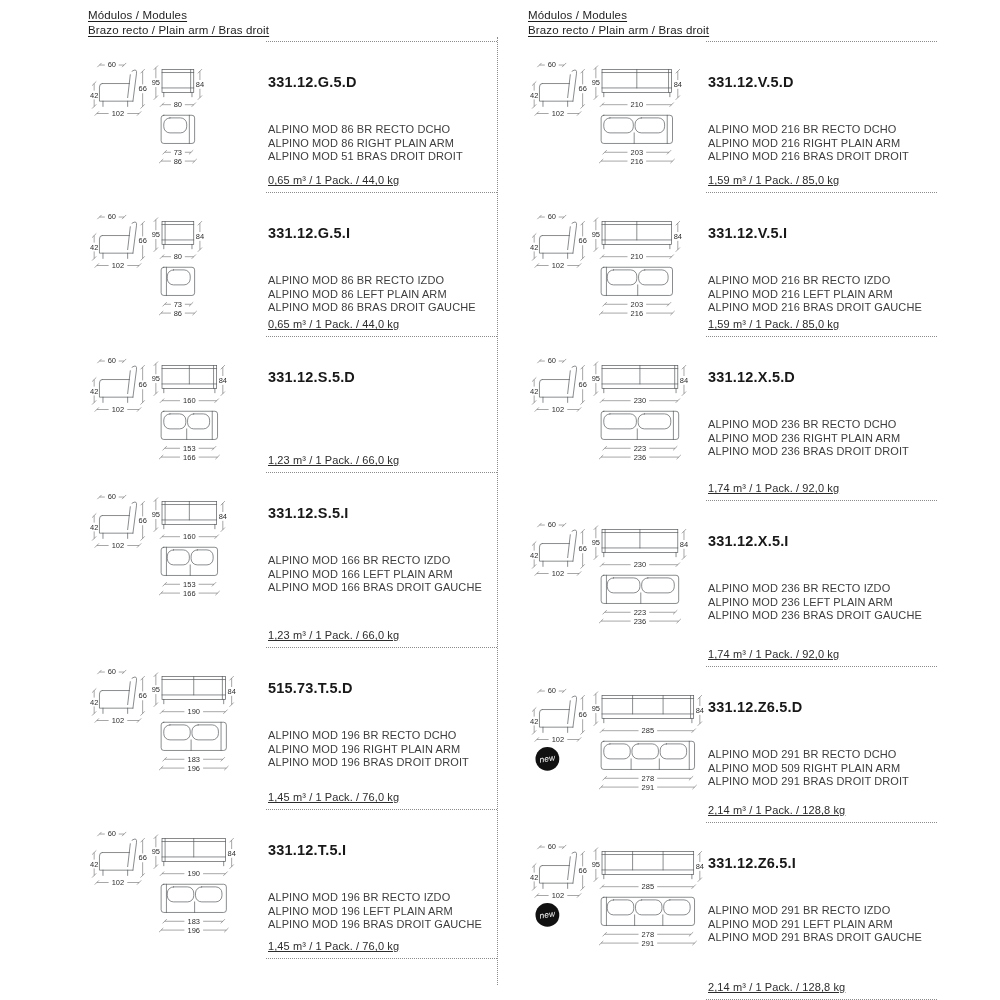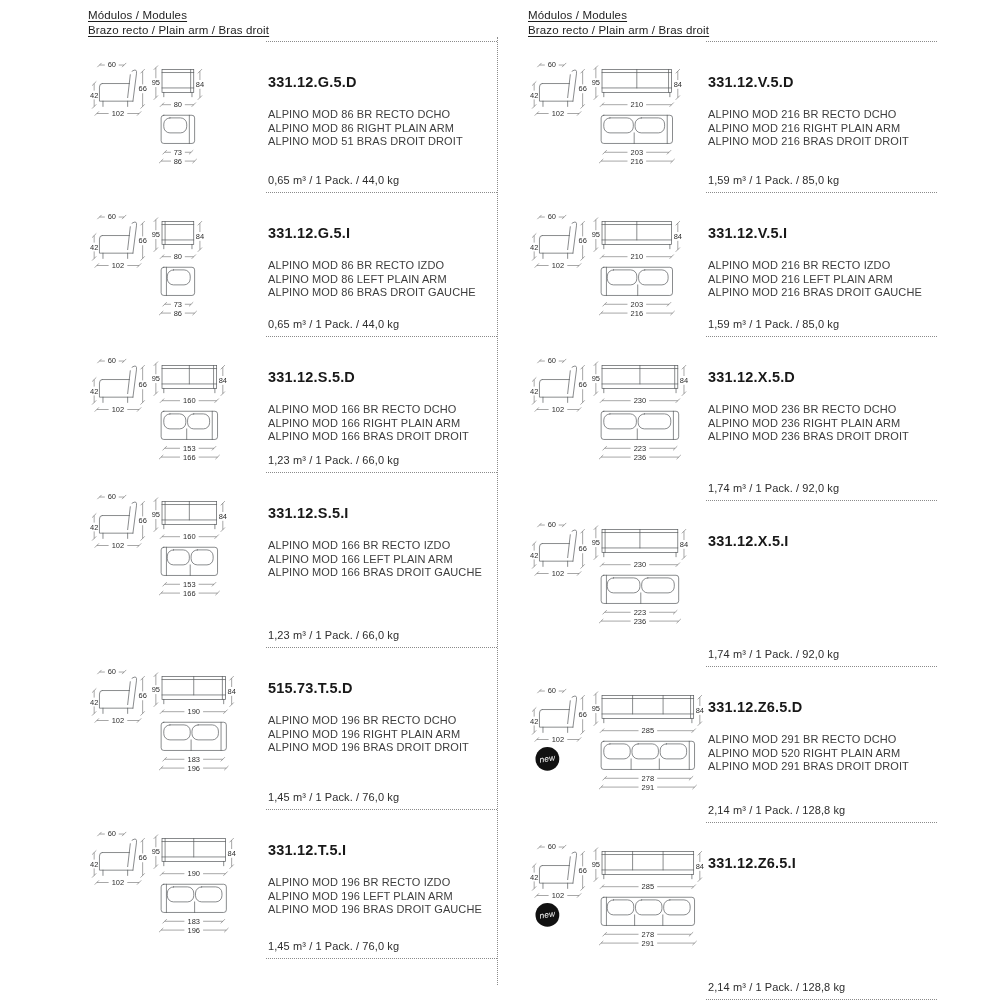--- a/index.html
+++ b/index.html
@@ -13,23 +13,23 @@
   #col-0{left:88px;}
   #col-1{left:528px;}
   .hdr{font-size:11.5px;line-height:15px;color:#1e1e1e;}
   .hline{text-decoration:underline;text-underline-offset:2px;letter-spacing:.15px;}
   .rows{margin-top:3px;}
   .row{display:flex;position:relative;}
   .draw{width:178px;padding-top:16px;box-sizing:border-box;}
   .info{flex:1;position:relative;border-bottom:1px dotted #8b8b8b;padding:0 2px;box-sizing:border-box;}
   .row:first-child .info{border-top:1px dotted #8b8b8b;}
   .code{margin-top:32px;font-size:14.5px;font-weight:bold;color:#181818;letter-spacing:.2px;}
-  .desc{margin-top:18px;}
+  .desc{margin-top:33px;}
   .dline{font-size:11px;line-height:13.5px;color:#3d3d3d;letter-spacing:.1px;white-space:nowrap;}
-  .pack{position:absolute;bottom:6px;left:2px;font-size:11px;color:#2c2c2c;letter-spacing:.1px;}
+  .pack{position:absolute;bottom:6px;left:2px;font-size:11px;color:#2c2c2c;letter-spacing:.1px;text-decoration:underline;}
   .vdivider{position:absolute;left:497px;top:37px;height:948px;border-left:1px dotted #8b8b8b;}
   svg text{font-family:"Liberation Sans",sans-serif;font-size:8.5px;fill:#2e2e2e;text-anchor:middle;}
   svg .st{stroke:#585b5e;stroke-width:.8;fill:none;stroke-linecap:round;}
   svg .dm{stroke:#6f6f6f;stroke-width:.7;fill:none;}
   svg .bt{fill:#ffffff;font-size:9.5px;font-style:italic;letter-spacing:.2px;}
 </style>
 </head>
 <body>
 
 <div class="page">
@@ -240,25 +240,20 @@
               <line class="dm" x1="140.6" y1="110.4" x2="145.4" y2="105.6"></line>
               <text x="115" y="110.8">153</text>
               <line class="dm" x1="83" y1="118" x2="104.4" y2="118"></line>
               <line class="dm" x1="125.6" y1="118" x2="147" y2="118"></line>
               <line class="dm" x1="80.6" y1="120.4" x2="85.4" y2="115.6"></line>
               <line class="dm" x1="144.6" y1="120.4" x2="149.4" y2="115.6"></line>
               <text x="115" y="120.8">166</text>
             </svg></div>
     <div class="info">
       <div class="code">331.12.S.5.D</div>
-      <div class="desc">
-        <div class="dline">ALPINO MOD 166 BR RECTO DCHO</div>
-        <div class="dline">ALPINO MOD 166 RIGHT PLAIN ARM</div>
-        <div class="dline">ALPINO MOD 166 BRAS DROIT DROIT</div>
-      </div>
       <div class="pack">1,23 m³ / 1 Pack. / 66,0 kg</div>
     </div>
   </div>
         <div class="row" style="height: 175px;">
     <div class="draw"><svg viewBox="0 0 202 128" width="178" height="113" xmlns="http://www.w3.org/2000/svg">
               <path class="st" d="M50,16 q6,-4 5,3 l-4,31"></path>
               <path class="st" d="M48,20 l-3,26"></path>
               <path class="st" d="M16,30 h31"></path>
               <path class="st" d="M16,30 q-3,0 -3,4 v16 h38"></path>
               <path class="st" d="M17,50 v6 M45,50 v6"></path>
@@ -766,20 +761,25 @@
               <line class="dm" x1="164.6" y1="110.4" x2="169.4" y2="105.6"></line>
               <text x="127" y="110.8">223</text>
               <line class="dm" x1="83" y1="118" x2="116.4" y2="118"></line>
               <line class="dm" x1="137.6" y1="118" x2="171" y2="118"></line>
               <line class="dm" x1="80.6" y1="120.4" x2="85.4" y2="115.6"></line>
               <line class="dm" x1="168.6" y1="120.4" x2="173.4" y2="115.6"></line>
               <text x="127" y="120.8">236</text>
             </svg></div>
     <div class="info">
       <div class="code">331.12.X.5.I</div>
+      <div class="desc">
+        <div class="dline">ALPINO MOD 236 BR RECTO IZDO</div>
+        <div class="dline">ALPINO MOD 236 LEFT PLAIN ARM</div>
+        <div class="dline">ALPINO MOD 236 BRAS DROIT GAUCHE</div>
+      </div>
       <div class="pack">1,74 m³ / 1 Pack. / 92,0 kg</div>
     </div>
   </div>
         <div class="row" style="height: 156px;">
     <div class="draw"><svg viewBox="0 0 202 128" width="178" height="113" xmlns="http://www.w3.org/2000/svg">
               <path class="st" d="M50,16 q6,-4 5,3 l-4,31"></path>
               <path class="st" d="M48,20 l-3,26"></path>
               <path class="st" d="M16,30 h31"></path>
               <path class="st" d="M16,30 q-3,0 -3,4 v16 h38"></path>
               <path class="st" d="M17,50 v6 M45,50 v6"></path>
@@ -844,21 +844,21 @@
               <text x="136" y="120.8">291</text>
               <g>
                 <circle cx="22" cy="86" r="13.5" fill="#111111"></circle>
                 <text class="bt" x="22" y="89" transform="rotate(-10 22 86)">new</text>
               </g>
             </svg></div>
     <div class="info">
       <div class="code">331.12.Z6.5.D</div>
       <div class="desc">
         <div class="dline">ALPINO MOD 291 BR RECTO DCHO</div>
-        <div class="dline">ALPINO MOD 520 RIGHT PLAIN ARM</div>
+        <div class="dline">ALPINO MOD 509 RIGHT PLAIN ARM</div>
         <div class="dline">ALPINO MOD 291 BRAS DROIT DROIT</div>
       </div>
       <div class="pack">2,14 m³ / 1 Pack. / 128,8 kg</div>
     </div>
   </div>
         <div class="row" style="height: 177px;">
     <div class="draw"><svg viewBox="0 0 202 128" width="178" height="113" xmlns="http://www.w3.org/2000/svg">
               <path class="st" d="M50,16 q6,-4 5,3 l-4,31"></path>
               <path class="st" d="M48,20 l-3,26"></path>
               <path class="st" d="M16,30 h31"></path>
@@ -923,19 +923,24 @@
               <line class="dm" x1="80.6" y1="120.4" x2="85.4" y2="115.6"></line>
               <line class="dm" x1="186.6" y1="120.4" x2="191.4" y2="115.6"></line>
               <text x="136" y="120.8">291</text>
               <g>
                 <circle cx="22" cy="86" r="13.5" fill="#111111"></circle>
                 <text class="bt" x="22" y="89" transform="rotate(-10 22 86)">new</text>
               </g>
             </svg></div>
     <div class="info">
       <div class="code">331.12.Z6.5.I</div>
+      <div class="desc">
+        <div class="dline">ALPINO MOD 291 BR RECTO IZDO</div>
+        <div class="dline">ALPINO MOD 291 LEFT PLAIN ARM</div>
+        <div class="dline">ALPINO MOD 291 BRAS DROIT GAUCHE</div>
+      </div>
       <div class="pack">2,14 m³ / 1 Pack. / 128,8 kg</div>
     </div>
   </div>
       </div>
   </div>
   <div class="vdivider"></div>
 </div>
 
 </body></html>

